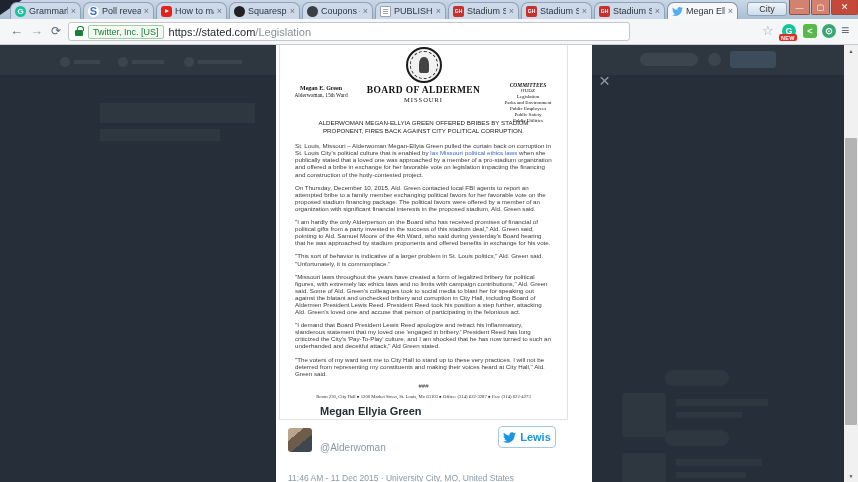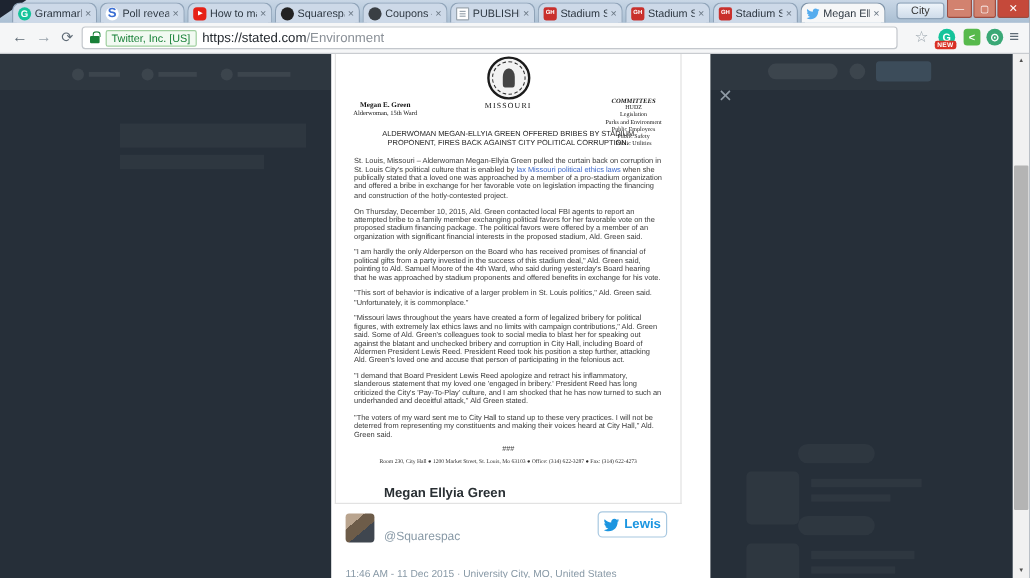--- a/index.html
+++ b/index.html
@@ -45,21 +45,21 @@
   .winbtn.max { left:811px; width:19px; background:#d2826f; }
   .winbtn.close { left:831px; width:27px; background:#c5493a; font-size:9px; }
 
   
   .toolbar { position:absolute; left:0; top:19px; width:858px; height:26px; background:#f5f6f7;
     border-bottom:1px solid #c9ccd0; }
   .navbtn { position:absolute; top:24px; font-size:13px; color:#5f6b76; line-height:14px; }
   .navbtn.back { left:10px; }
   .navbtn.fwd { left:30px; color:#9aa4ad; }
   .navbtn.reload { left:51px; font-size:12px; }
-  .addressbar { position:absolute; left:68px; top:22px; width:680px; height:19px; background:#fff;
+  .addressbar { position:absolute; left:68px; top:22px; width:562px; height:19px; background:#fff;
     border:1px solid #c3c7cc; border-radius:3px; display:flex; align-items:center; padding:0 6px; gap:5px; }
   .padlock { width:8px; height:6px; background:#188038; border-radius:1px; position:relative; flex:none; margin-top:3px; }
   .padlock::before { content:""; position:absolute; left:1.5px; top:-4px; width:5px; height:4px;
     border:1.5px solid #188038; border-bottom:none; border-radius:3px 3px 0 0; }
   .ev-chip { font-size:9px; color:#188038; border:1px solid #9fcf9f; background:#f2faf2;
     border-radius:2px; padding:1px 4px; white-space:nowrap; flex:none; }
   .url { font-size:11px; white-space:nowrap; overflow:hidden; }
   .url .host { color:#24292f; }
   .url .path { color:#8a9097; }
   .action-icon { position:absolute; top:24px; }
@@ -205,21 +205,21 @@
   <div class="winbtn close">✕</div>
 
   <div class="toolbar"></div>
   <div class="navbtn back">←</div>
   <div class="navbtn fwd">→</div>
   <div class="navbtn reload">⟳</div>
 
   <div class="addressbar">
     <span class="padlock"></span>
     <span class="ev-chip">Twitter, Inc. [US]</span>
-    <span class="url"><span class="host">https://stated.com</span><span class="path">/Environment</span></span>
+    <span class="url"><span class="host">https://stated.com</span><span class="path">/Legislation</span></span>
   </div>
 
   <div class="action-icon star">☆</div>
   <div class="action-icon ext-circle ext-grammarly">G</div>
   <div class="new-badge">NEW</div>
   <div class="action-icon ext-circle ext-share">&lt;</div>
   <div class="action-icon ext-circle ext-green2">⊙</div>
   <div class="action-icon menu-icon">≡</div>
 
   <div class="content">
@@ -245,20 +245,21 @@
     <div class="ghost dim" style="left:676px;top:427px;width:70px;height:6px;"></div>
 
   </div>
 
   <div class="modal-close">×</div>
 
   <div class="modal">
     <div class="doc">
       <div class="seal"></div>
       <div class="org">
+        <div class="org-1">BOARD OF ALDERMEN</div>
         <div class="org-3">MISSOURI</div>
       </div>
       <div class="author">
         <div class="author-name">Megan E. Green</div>
         <div class="author-title">Alderwoman, 15th Ward</div>
       </div>
       <div class="committees">
         <div class="committees-h">COMMITTEES</div>
         <div>HUDZ</div>
         <div>Legislation</div>
@@ -276,21 +277,21 @@
         <p>"Missouri laws throughout the years have created a form of legalized bribery for political figures, with extremely lax ethics laws and no limits with campaign contributions," Ald. Green said. Some of Ald. Green's colleagues took to social media to blast her for speaking out against the blatant and unchecked bribery and corruption in City Hall, including Board of Aldermen President Lewis Reed. President Reed took his position a step further, attacking Ald. Green's loved one and accuse that person of participating in the felonious act.</p>
         <p>"I demand that Board President Lewis Reed apologize and retract his inflammatory, slanderous statement that my loved one 'engaged in bribery.' President Reed has long criticized the City's 'Pay-To-Play' culture, and I am shocked that he has now turned to such an underhanded and deceitful attack," Ald Green stated.</p>
         <p>"The voters of my ward sent me to City Hall to stand up to these very practices. I will not be deterred from representing my constituents and making their voices heard at City Hall," Ald. Green said.</p>
       </div>
       <div class="endmark">###</div>
       <div class="docfooter">Room 230, City Hall  ●  1200 Market Street, St. Louis, Mo 63103  ●  Office: (314) 622-3287  ●  Fax: (314) 622-4273</div>
     </div>
 
     <div class="avatar"></div>
     <div class="tw-name">Megan Ellyia Green</div>
-    <div class="tw-handle">@Squarespac</div>
+    <div class="tw-handle">@Alderwoman</div>
     <div class="follow-btn">
       <svg viewBox="0 0 24 24" fill="#1b95e0">
           <path d="M23.954 4.569c-.885.389-1.83.654-2.825.775 1.014-.611 1.794-1.574 2.163-2.723-.951.555-2.005.959-3.127 1.184-.896-.959-2.173-1.559-3.591-1.559-2.717 0-4.92 2.203-4.92 4.917 0 .39.045.765.127 1.124C7.691 8.094 4.066 6.13 1.64 3.161c-.427.722-.666 1.561-.666 2.475 0 1.71.87 3.213 2.188 4.096-.807-.026-1.566-.248-2.228-.616v.061c0 2.385 1.693 4.374 3.946 4.827-.413.111-.849.171-1.296.171-.314 0-.615-.03-.916-.086.631 1.953 2.445 3.377 4.604 3.417-1.68 1.319-3.809 2.105-6.102 2.105-.39 0-.779-.023-1.17-.067 2.189 1.394 4.768 2.209 7.557 2.209 9.054 0 13.999-7.496 13.999-13.986 0-.209 0-.42-.015-.63.961-.689 1.8-1.56 2.46-2.548z"></path>
         </svg>
       <span>Lewis</span>
     </div>
     <div class="tw-time">11:46 AM - 11 Dec 2015 · University City, MO, United States</div>
   </div>
 
   <div class="scrollbar">

